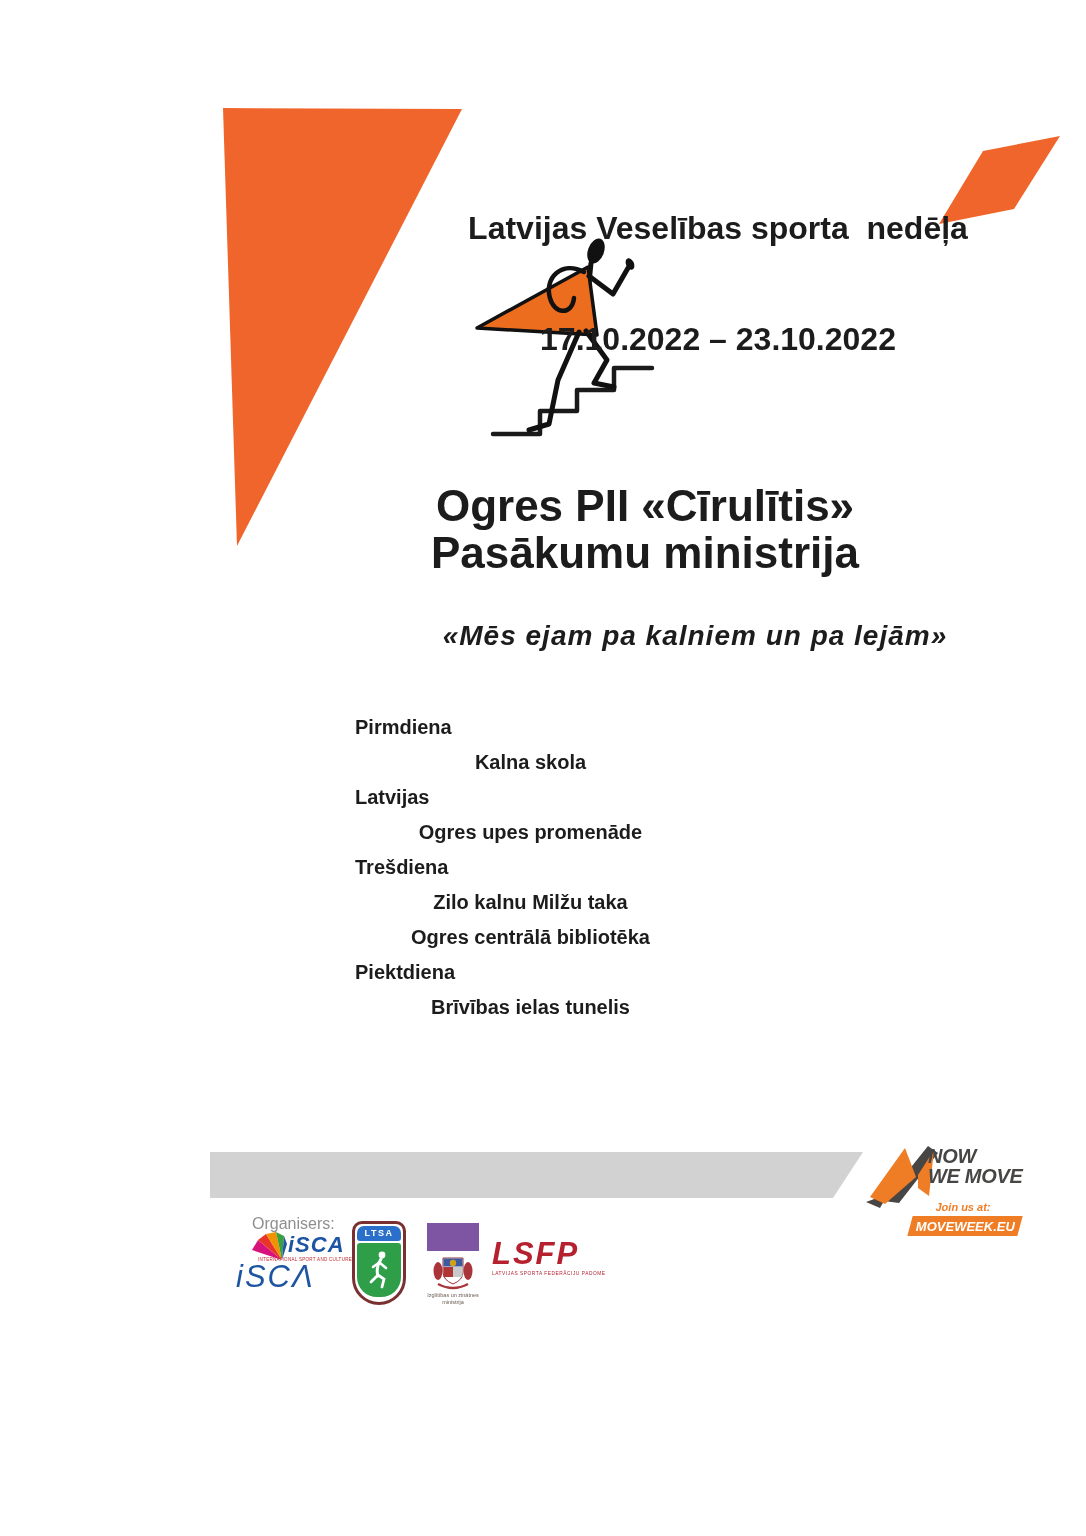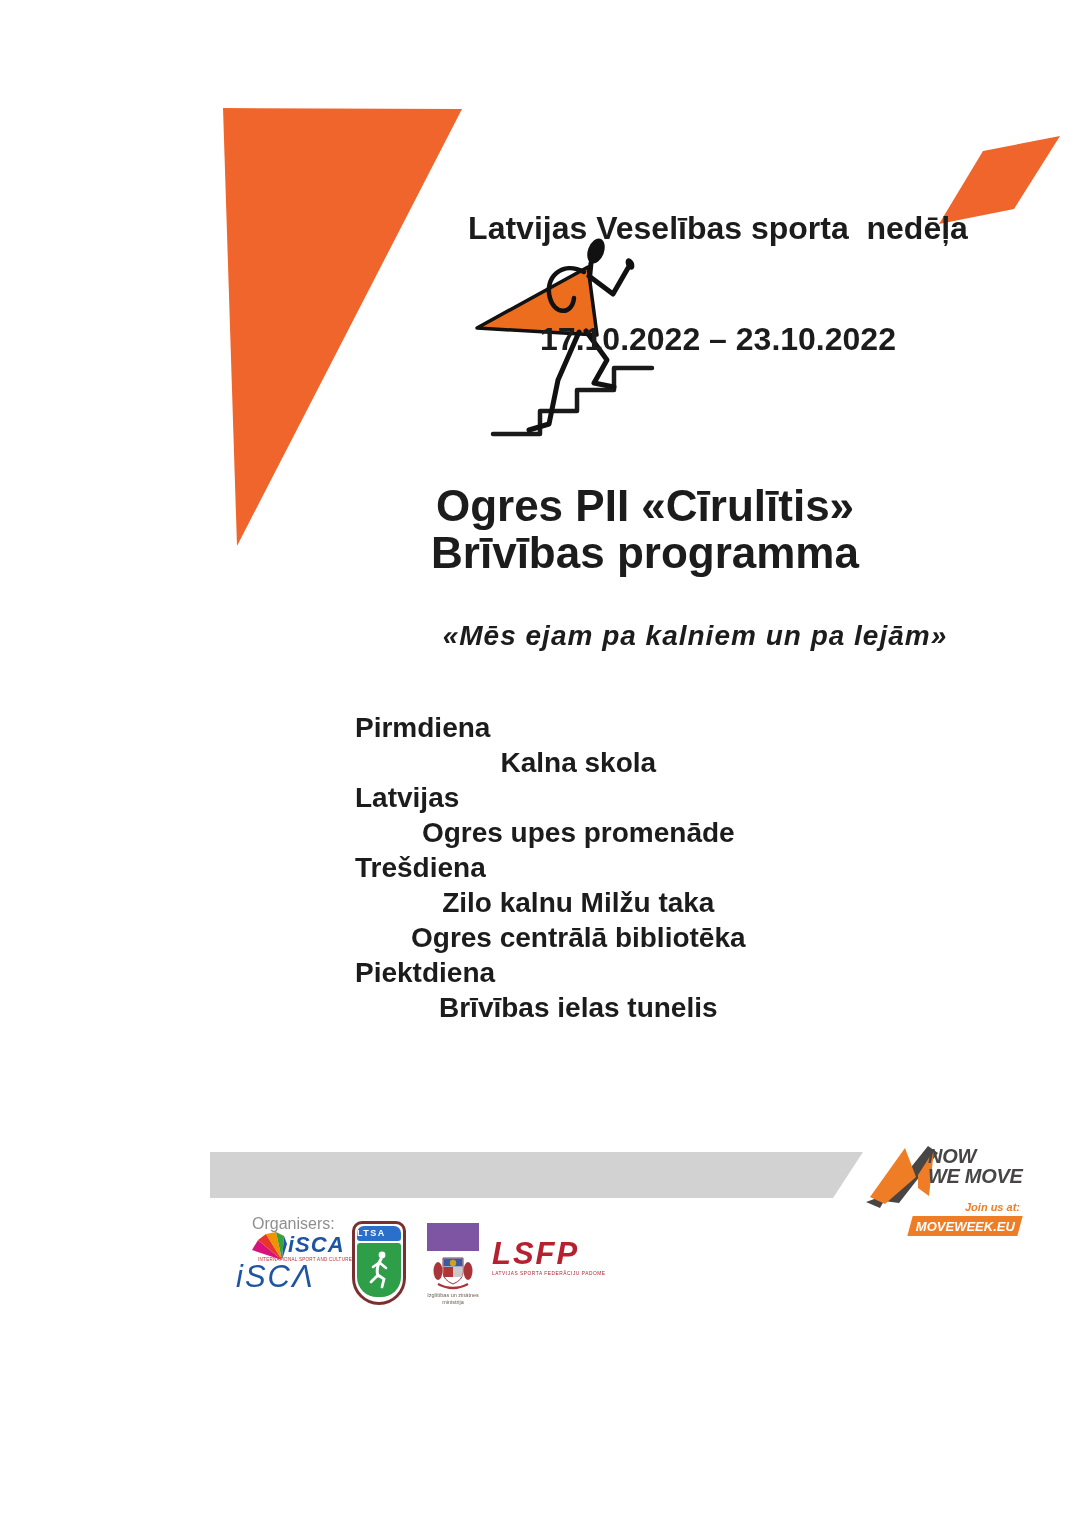--- a/index.html
+++ b/index.html
@@ -17,32 +17,32 @@
   }
   .heading {
     position:absolute; left:345px; top:482px; width:600px;
     text-align:center; font-weight:700; font-size:44px; line-height:47px;
   }
   .quote {
     position:absolute; left:345px; top:620px; width:700px;
     text-align:center; font-weight:700; font-style:italic;
     font-size:28px; letter-spacing:1px; white-space:nowrap;
   }
-  .program { position:absolute; left:355px; top:710px; font-weight:700; font-size:28px; line-height:35px; }
+  .program { position:absolute; left:355px; top:710px; font-weight:700; font-size:20px; line-height:35px; }
   .program .loc { padding-left:56px;text-align:center; }
 
   .organisers { position:absolute; left:252px; top:1215px; font-size:16px; color:#8f8f8f; }
 
   .nwm-text {
     position:absolute; left:928px; top:1146px;
     font-style:italic; font-weight:700; font-size:20px; line-height:20px;
     color:#474645; letter-spacing:-0.3px; white-space:nowrap;
   }
   .join {
-    position:absolute; left:906px; top:1201px; width:114px; text-align:right;
+    position:absolute; left:906px; top:1201px; width:114px; text-align:center;
     color:#ef7d25; font-style:italic; font-weight:700; font-size:11px;
   }
   .mw-banner {
     position:absolute; left:910px; top:1216px; width:110px; height:20px;
     background:#ef7d25; transform:skewX(-15deg);
     display:flex; align-items:center; justify-content:center;
   }
   .mw-banner span {
     transform:skewX(15deg); font-style:italic; font-weight:700;
     font-size:13px; color:#ffffff; white-space:nowrap;
@@ -63,21 +63,21 @@
     font-style:italic; color:#1d55a3; letter-spacing:2px;text-align:center;
   }
 
   .ltsa {
     position:absolute; left:352px; top:1221px; width:54px; height:84px;
     border:3px solid #7a3030; border-radius:10px 10px 27px 27px;
     background:#ffffff; box-sizing:border-box; padding:2px;
   }
   .ltsa-band {
     height:15px; background:#2a6fc9; border-radius:7px 7px 3px 3px;
-    color:#ffffff; font-weight:700; font-size:9px; text-align:left;
+    color:#ffffff; font-weight:700; font-size:9px; text-align:center;
     line-height:15px; letter-spacing:1.5px;
   }
   .ltsa-body {
     margin-top:2px; height:54px; background:#2e9e49;
     border-radius:3px 3px 20px 20px;
     display:flex; align-items:center; justify-content:center;
   }
 
   .ministry { position:absolute; left:420px; top:1223px; width:66px; text-align:center; }
   .ministry-flag { width:52px; height:28px; background:#7d55a2; margin:0 auto; }
@@ -124,21 +124,21 @@
     </g>
   </svg>
 
   <div class="title">
     <div>Latvijas Veselības sporta &nbsp;nedēļa</div>
     <div>17.10.2022 – 23.10.2022</div>
   </div>
 
   <div class="heading">
     <div>Ogres PII «Cīrulītis»</div>
-    <div>Brīvības programma</div>
+    <div>Pasākumu ministrija</div>
   </div>
 
   <div class="quote">«Mēs ejam pa kalniem un pa lejām»</div>
 
   <div class="program">
     <div>Pirmdiena</div>
     <div class="loc">Kalna skola</div>
     <div>Latvijas</div>
     <div class="loc">Ogres upes promenāde</div>
     <div>Trešdiena</div>

